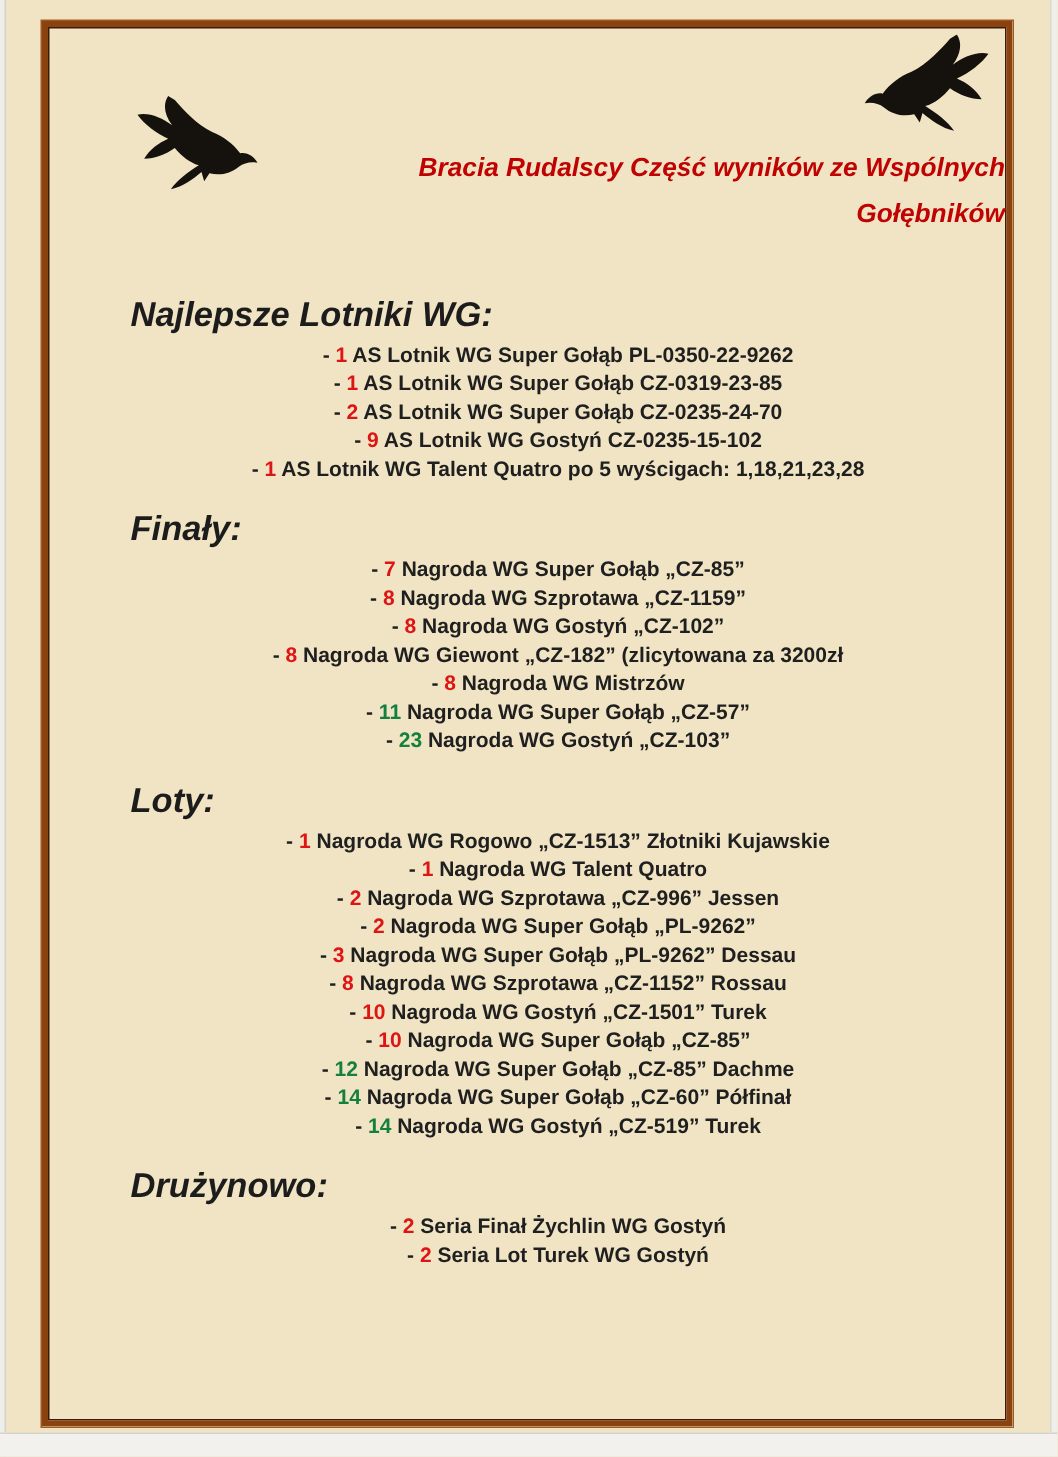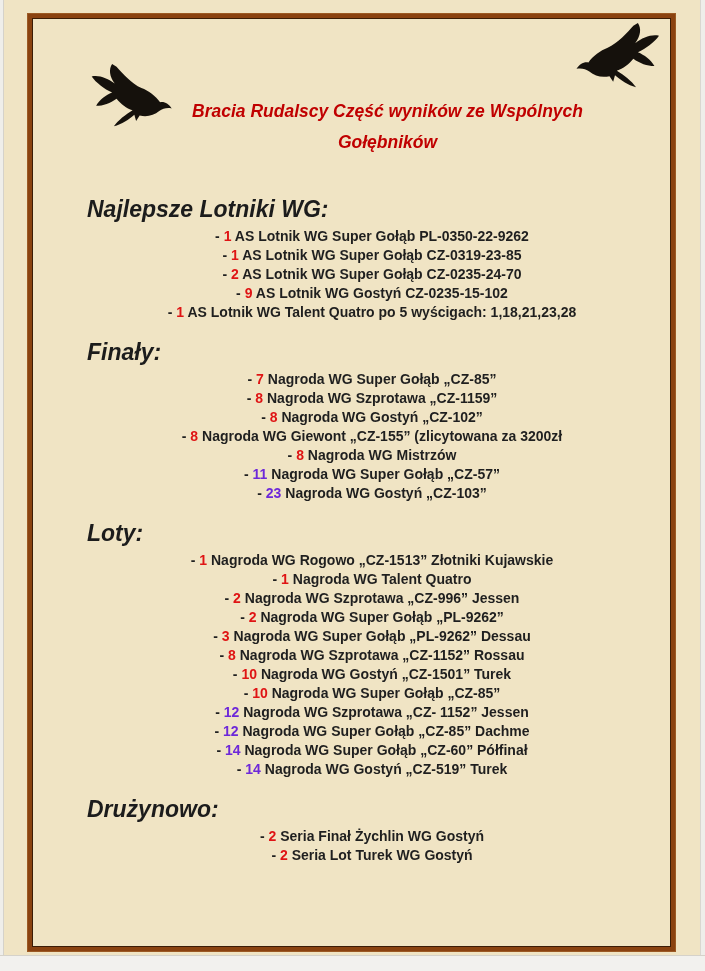--- a/index.html
+++ b/index.html
@@ -27,21 +27,21 @@
     position:absolute; left:28px; top:14px; width:647px; height:937px;
     border:4px solid #8A4210;
     box-shadow: inset 0 0 0 1px #3A1C06, 0 0 0 1px #9C5A24;
   }
   .bird { position:absolute; color:#15110C; }
   .bird-left  { left:84px;  top:64px; width:90px; height:64px; }
   .bird-right { left:572px; top:23px; width:97px; height:66px; }
   .bird svg { width:100%; height:100%; display:block; }
   .title {
     position:absolute; left:105px; top:96px; width:565px;
-    text-align:center;
+    text-align:right;
     font-size:17.5px; line-height:31px;
     font-weight:bold; font-style:italic;
     color:#C00000;
   }
   .content {
     position:absolute; left:87px; top:196px; width:570px;
   }
   .section-heading {
     font-size:23px; line-height:26px;
     font-weight:bold; font-style:italic;
@@ -50,21 +50,21 @@
   }
   .section:first-child .section-heading { margin-top:0; }
   .item {
     font-size:14px; line-height:19px;
     font-weight:bold;
     color:#1F1F1F;
     white-space:nowrap;
     text-align:center;
   }
   .num-red   { color:#DF1414; }
-  .num-green { color:#6d28d9; }
+  .num-green { color:#15803d; }
 </style>
 </head>
 <body>
 
 <div class="page">
 
   <div class="strip-left"></div>
   <div class="strip-right"></div>
   <div class="strip-bottom"></div>
 
@@ -141,21 +141,21 @@
         <span>Nagroda WG Szprotawa „CZ-1159”</span>
       </div>
       <div class="item">
         <span>-</span>
         <span class="num num-red">8</span>
         <span>Nagroda WG Gostyń „CZ-102”</span>
       </div>
       <div class="item">
         <span>-</span>
         <span class="num num-red">8</span>
-        <span>Nagroda WG Giewont „CZ-155” (zlicytowana za 3200zł</span>
+        <span>Nagroda WG Giewont „CZ-182” (zlicytowana za 3200zł</span>
       </div>
       <div class="item">
         <span>-</span>
         <span class="num num-red">8</span>
         <span>Nagroda WG Mistrzów</span>
       </div>
       <div class="item">
         <span>-</span>
         <span class="num num-green">11</span>
         <span>Nagroda WG Super Gołąb „CZ-57”</span>
@@ -205,25 +205,20 @@
         <span>Nagroda WG Gostyń „CZ-1501” Turek</span>
       </div>
       <div class="item">
         <span>-</span>
         <span class="num num-red">10</span>
         <span>Nagroda WG Super Gołąb „CZ-85”</span>
       </div>
       <div class="item">
         <span>-</span>
         <span class="num num-green">12</span>
-        <span>Nagroda WG Szprotawa „CZ- 1152” Jessen</span>
-      </div>
-      <div class="item">
-        <span>-</span>
-        <span class="num num-green">12</span>
         <span>Nagroda WG Super Gołąb „CZ-85” Dachme</span>
       </div>
       <div class="item">
         <span>-</span>
         <span class="num num-green">14</span>
         <span>Nagroda WG Super Gołąb „CZ-60” Półfinał</span>
       </div>
       <div class="item">
         <span>-</span>
         <span class="num num-green">14</span>

